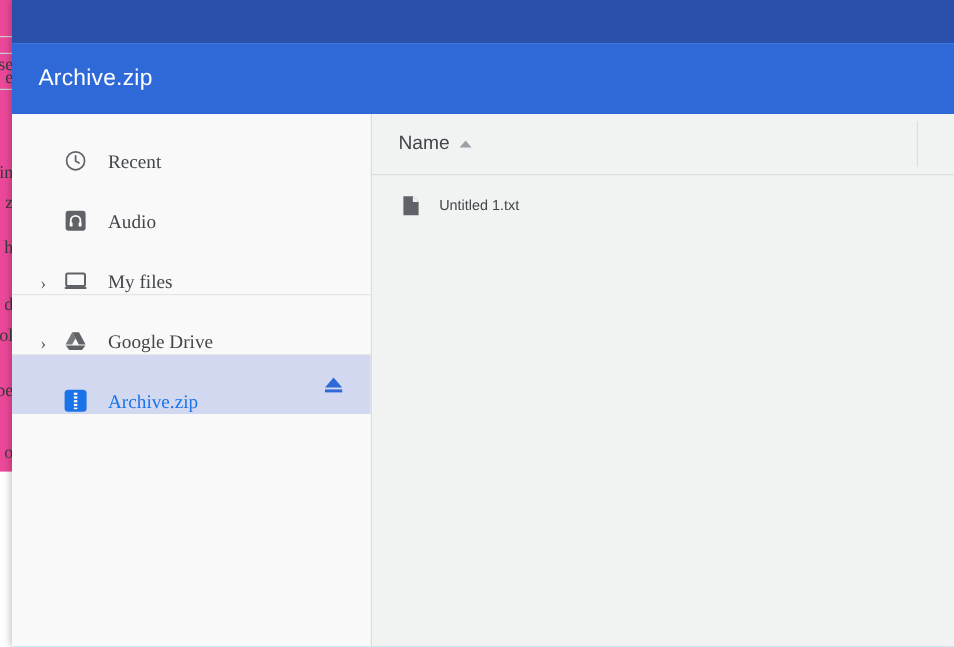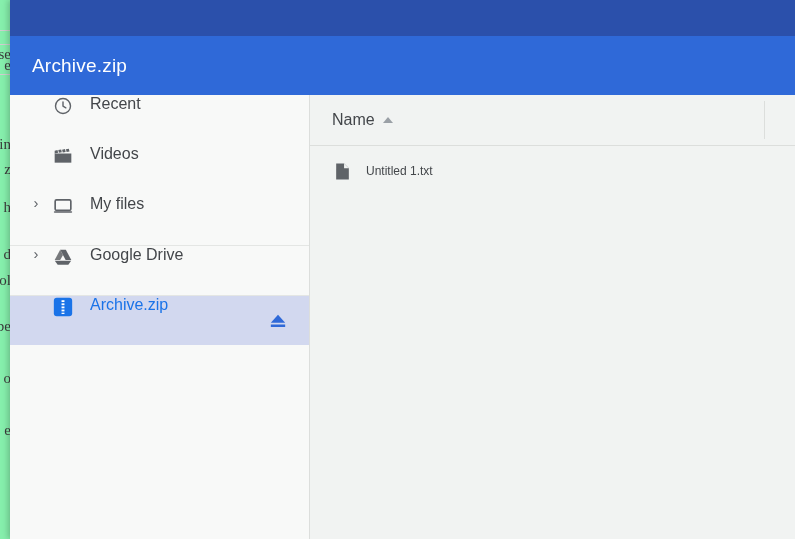--- a/index.html
+++ b/index.html
@@ -14,22 +14,22 @@
 
   
   #background-window {
     position: absolute;
     inset: 0;
     background: #ffffff;
   }
   #bg-doc-strip {
     position: absolute;
     left: 0; top: 0;
-    width: 12px; height: 539px;
-    background: #86efac;
+    width: 12px; height: 393px;
+    background: #ec4899;
     border-right: 1px solid #701a75;
     overflow: hidden;
   }
   .bg-frag {
     position: absolute;
     right: 1px;
     font-size: 15px;
     color: #3b3b3b;
     font-family: "Liberation Serif", serif;
     white-space: nowrap;
@@ -89,23 +89,24 @@
     height: 444px;
     background: #f8f9f8;
     border-right: 1px solid #dcdedc;
     box-sizing: border-box;
     overflow: hidden;
   }
   .nav-item {
     position: relative;
     height: 50px;
     display: flex;
-    align-items: flex-start;
+    align-items: flex-end;
     box-sizing: border-box;
     cursor: default;
+    font-family: Liberation Serif, serif;
   }
   .nav-item.selected { background: #d2d8ef; }
   .nav-group-divider { border-top: 1px solid #e4e6e4; }
 
   .twisty {
     width: 28px;
     margin-left: 12px;
     display: flex;
     align-items: center;
     justify-content: center;
@@ -239,32 +240,34 @@
         <span class="twisty empty">›</span>
         <span class="nav-icon">
           <svg width="20" height="20" viewBox="0 0 24 24">
               <circle cx="12" cy="12" r="9" fill="none" stroke="#5f6368" stroke-width="1.7"></circle>
               <path d="M12 7v5.2l3.4 2" fill="none" stroke="#5f6368" stroke-width="1.7" stroke-linecap="round"></path>
             </svg>
         </span>
         <span class="nav-label">Recent</span>
       </div>
 
-
-
       <div class="nav-item">
         <span class="twisty empty">›</span>
         <span class="nav-icon">
           <svg width="20" height="20" viewBox="0 0 24 24">
-              <path d="M2 9h20v11H2z" fill="#5f6368"></path>
-              <path d="M2 9V5.6l3.4-.7.8 3.3zm5.1-.8L6.3 4.8l3.5-.7.8 3.4zm4.6-.4-.8-3.4 3.5-.7.8 3.4zm4.6-.5-.8-3.4 3.5-.7.8 3.4z" fill="#5f6368"></path>
-            </svg>
-        </span>
-        <span class="nav-label">Videos</span>
-      </div>
+              <rect x="2" y="2" width="20" height="20" rx="3" fill="#5f6368"></rect>
+              <path d="M7.2 14.2v-2.4a4.8 4.8 0 0 1 9.6 0v2.4" fill="none" stroke="#f8f9f8" stroke-width="1.8"></path>
+              <rect x="6" y="13.4" width="3" height="4.4" rx="1.2" fill="#f8f9f8"></rect>
+              <rect x="15" y="13.4" width="3" height="4.4" rx="1.2" fill="#f8f9f8"></rect>
+            </svg>
+        </span>
+        <span class="nav-label">Audio</span>
+      </div>
+
+
 
       <div class="nav-item">
         <span class="twisty">›</span>
         <span class="nav-icon">
           <svg width="20" height="20" viewBox="0 0 24 24">
               <rect x="2.6" y="4.6" width="18.8" height="12.6" rx="1.6" fill="none" stroke="#5f6368" stroke-width="2"></rect>
               <rect x="1" y="18.2" width="22" height="2" rx="1" fill="#5f6368"></rect>
             </svg>
         </span>
         <span class="nav-label">My files</span>

